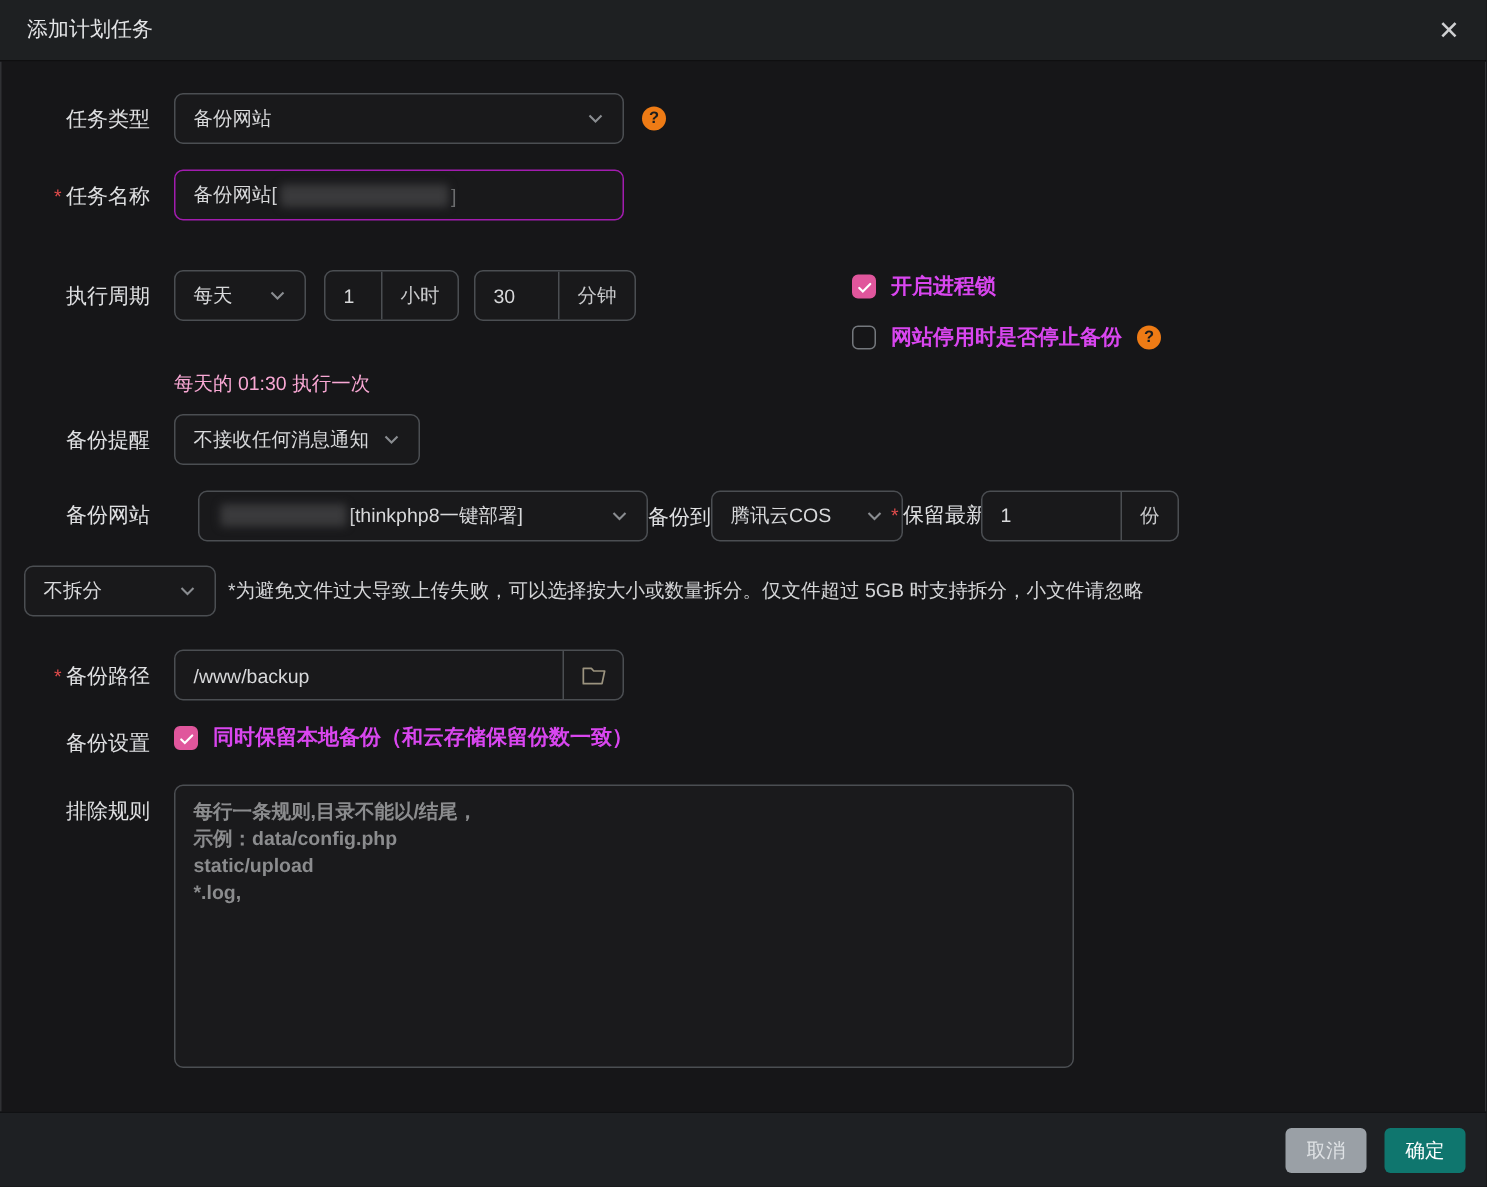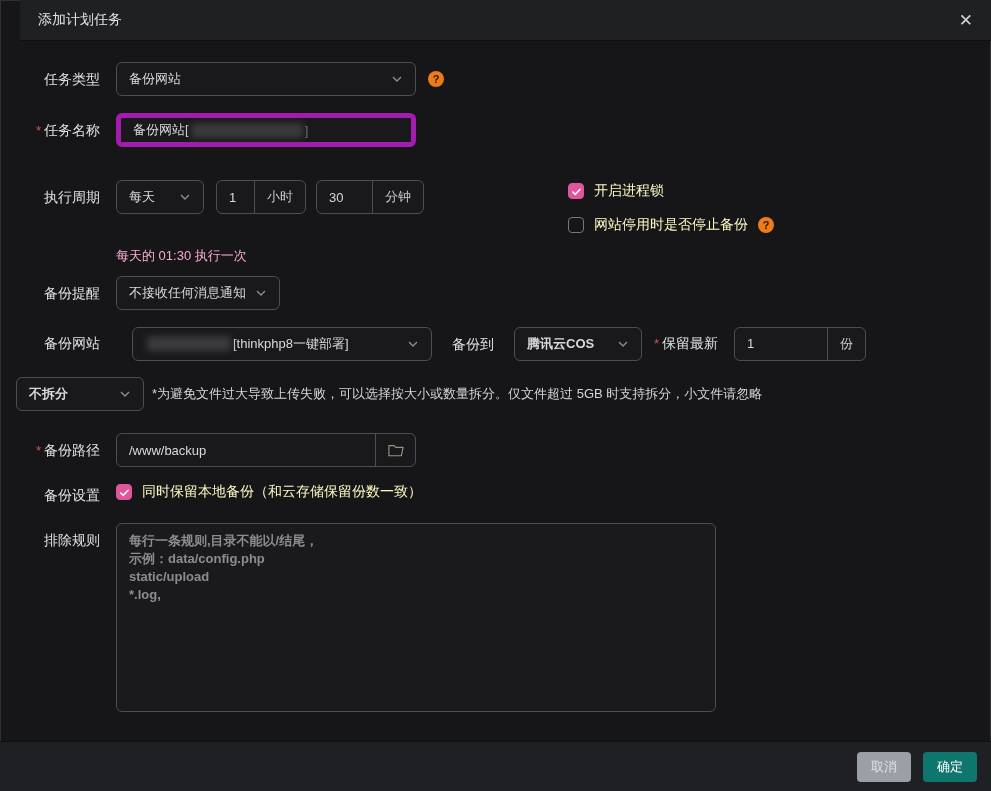--- a/index.html
+++ b/index.html
@@ -4,49 +4,49 @@
 <style>
   html,body{margin:0;padding:0;background:#0c0c0d;}
   *{box-sizing:border-box;}
   .modal{
     width:991px;height:791px;display:flex;flex-direction:column;
     background:#161618;box-shadow:inset 0 0 0 1px #303134;
     font-family:"Liberation Sans","DejaVu Sans",sans-serif;
   }
   
   .hdr{height:41px;flex:none;background:#1e2022;border-bottom:1px solid #0f0f10;
-       display:flex;align-items:center;justify-content:space-between;padding:0 18px;margin-left:20px;}
+       display:flex;align-items:center;justify-content:space-between;padding:0 18px;}
   .hdr-title{font-size:14px;color:#e3e4e6;}
   .close{font-size:17px;color:#cfd0d2;cursor:pointer;line-height:1;}
   
   .bdy{flex:1;padding:21px 6px 0 0;overflow:hidden;}
   .row{display:flex;align-items:flex-start;}
   .lbl{width:100px;flex:none;text-align:right;font-size:14px;color:#dfe0e2;line-height:34px;white-space:nowrap;}
   .req{color:#e24c4c;margin-right:3px;font-size:13px;}
   .ctl{margin-left:16px;display:flex;align-items:center;}
   
   .sel{height:34px;border:1px solid #4b4e52;border-radius:6px;background:#19191b;
        display:flex;align-items:center;justify-content:space-between;
        padding:0 12px;font-size:13px;color:#d8d9db;cursor:pointer;}
   .sel .chev{margin-left:8px;flex:none;display:flex;}
-  .tinput{height:34px;border:5px solid #a21caf;border-radius:6px;background:#19191b;
+  .tinput{height:34px;border:1px solid #a21caf;border-radius:6px;background:#19191b;
        display:flex;align-items:center;padding:0 12px;font-size:13px;color:#d8d9db;}
   .igroup{height:34px;border:1px solid #4b4e52;border-radius:6px;background:#19191b;
        display:flex;align-items:stretch;overflow:hidden;}
   .igroup .ival{display:flex;align-items:center;padding:0 12px;font-size:13px;color:#d8d9db;flex:1;}
   .igroup .isuf{border-left:1px solid #4b4e52;display:flex;align-items:center;justify-content:center;
        padding:0 12px;font-size:13px;color:#c9cacc;flex:none;}
   .redact{display:inline-block;height:15px;border-radius:2px;background:#3a3a3c;filter:blur(3px);
        vertical-align:middle;margin:0 2px;}
   
   .cbrow{display:flex;align-items:center;gap:10px;cursor:pointer;}
   .cb{width:16px;height:16px;border-radius:4px;border:1px solid #74787d;flex:none;
       display:flex;align-items:center;justify-content:center;background:transparent;}
   .cb.checked{background:#e0569c;border-color:#e0569c;}
-  .cb-label{font-size:14px;color:#fef9c3;}
+  .cb-label{font-size:14px;color:#d946ef;font-weight:bold;}
   
   .help{width:16px;height:16px;border-radius:50%;background:#ee7b15;color:#1c1c1c;
         font-size:11px;font-weight:bold;display:flex;align-items:center;justify-content:center;flex:none;cursor:pointer;}
   
   .summary{margin:12px 0 10px 116px;font-size:13px;color:#f9a8d4;line-height:20px;}
   .note{margin-left:8px;font-size:13px;color:#d4d5d7;line-height:34px;white-space:nowrap;}
   
   textarea.excl{width:600px;height:189px;resize:none;background:#1a1a1c;border:1px solid #4b4e52;
         border-radius:6px;padding:8px 12px;font-size:13px;line-height:18px;color:#d8d9db;
         font-family:"Liberation Sans","DejaVu Sans",sans-serif;outline:none;font-weight:bold;}
@@ -64,21 +64,21 @@
   .r1{margin-bottom:17px;}
   .r2{margin-bottom:32px;}
   .r-cycle{min-height:48px;margin-bottom:0;}
   .r-notify{margin-bottom:16px;}
   .r-site{margin-bottom:16px;}
   .r-split{margin-bottom:22px;}
   .r-set{margin-bottom:16px;}
   .r-set .lbl{line-height:24px;}
   .r-path{margin-bottom:15px;}
   .cbcol{display:flex;flex-direction:column;gap:16px;margin-left:144px;margin-top:2px;}
-  .w300{width:300px;}.w200{width:164px;}.w128{width:128px;font-weight:bold;}.w88{width:88px;}
+  .w300{width:300px;}.w200{width:164px;}.w128{width:128px;}.w88{width:88px;}
 </style>
 </head>
 <body>
 
 <div class="modal">
 
   <div class="hdr">
     <span class="hdr-title">添加计划任务</span>
     <span class="close">✕</span>
   </div>
@@ -159,21 +159,21 @@
             <svg width="12" height="12" viewBox="0 0 12 12">
                 <path d="M2 4l4 4 4-4" stroke="#8a8d91" fill="none" stroke-width="1.4"></path>
               </svg>
           </span>
         </div>
       </div>
     </div>
 
     <div class="row r-site">
       <div class="lbl">备份网站</div>
-      <div class="ctl" style="gap:20px;padding-left:16px;">
+      <div class="ctl" style="padding-left:16px;">
         <div class="sel w300">
           <span style="display:flex;align-items:center;">
             <span class="redact" style="width:84px;"></span>
             <span>[thinkphp8一键部署]</span>
           </span>
           <span class="chev">
             <svg width="12" height="12" viewBox="0 0 12 12">
                 <path d="M2 4l4 4 4-4" stroke="#8a8d91" fill="none" stroke-width="1.4"></path>
               </svg>
           </span>

